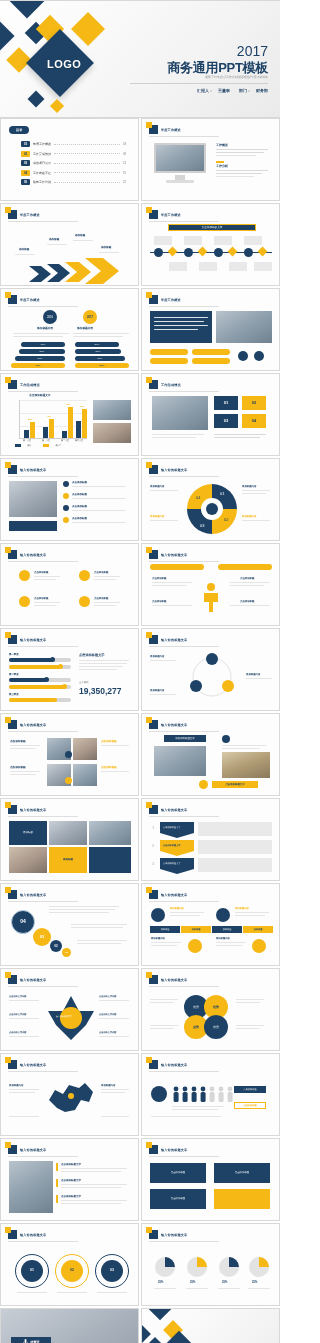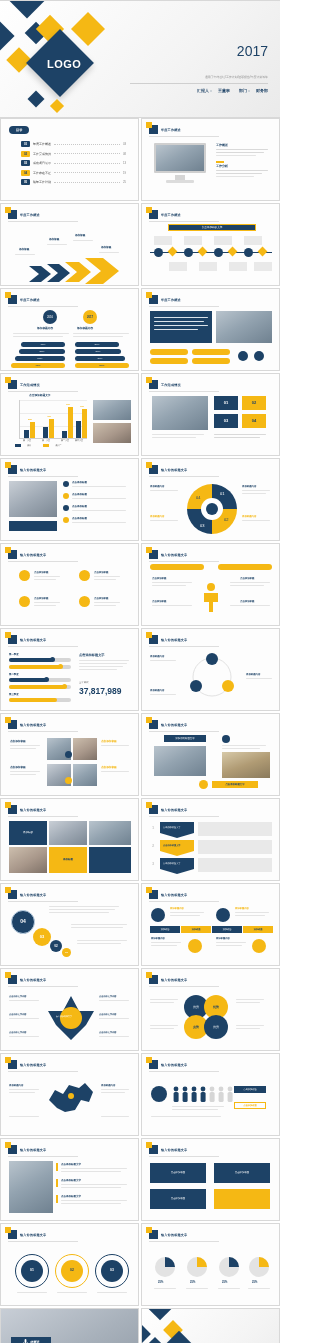--- a/index.html
+++ b/index.html
@@ -110,20 +110,21 @@
     <div class="dia navy" style="left:28px;top:24px;width:16px;height:16px;"></div>
     <div class="dia yel" style="left:40px;top:18px;width:20px;height:20px;"></div>
     <div class="dia yel" style="left:76px;top:16px;width:24px;height:24px;"></div>
     <div class="dia yel" style="left:10px;top:50px;width:18px;height:18px;"></div>
     <div class="dia navy" style="left:36px;top:38px;width:48px;height:48px;box-shadow:2px 3px 6px rgba(0,0,0,.18);"></div>
     <div class="dia navy" style="left:30px;top:92px;width:12px;height:12px;"></div>
     <div class="dia yel" style="left:52px;top:100px;width:10px;height:10px;"></div>
     <div class="logo" style="left:47px;top:57px;font-size:11px;">LOGO</div>
 
     <div class="cv-year" style="right:12px;top:42px;font-size:14px;">2017</div>
+    <div class="cv-title" style="right:12px;top:58px;font-size:13px;">商务通用PPT模板</div>
     <div class="cv-sub" style="right:12px;top:74px;font-size:2.9px;">适用于年终总结/工作计划/述职报告/年度计划等等</div>
     <div class="cv-rule" style="right:12px;top:82px;width:138px;"></div>
     <div style="position:absolute;right:12px;top:87px;display:flex;gap:5px;align-items:center;">
       <span class="mini n" style="position:static;font-size:4px;">汇报人：</span>
       <span class="mini n" style="position:static;font-size:4px;">王董事</span>
       <span class="mini n" style="position:static;font-size:4px;margin-left:4px;">部门：</span>
       <span class="mini n" style="position:static;font-size:4px;">财务部</span>
     </div>
   </div>
 
@@ -502,21 +503,21 @@
       <div class="bar" style="position:absolute;left:8px;top:69px;width:62px;background:#d6d6d6;">
         <div class="bar" style="width:48px;background:#f5b814;"></div>
       </div>
 
       <div class="mini n" style="left:78px;top:24px;font-size:3.2px;">点击添加标题文字</div>
       <div class="txtline sh" style="position:absolute;left:78px;top:31px;width:50px;"></div>
       <div class="txtline sh" style="position:absolute;left:78px;top:34px;width:48px;"></div>
       <div class="txtline sh" style="position:absolute;left:78px;top:37px;width:44px;"></div>
       <div class="txtline sh" style="position:absolute;left:78px;top:40px;width:38px;"></div>
       <div class="mini" style="left:78px;top:52px;font-size:2.4px;">全年营收</div>
-      <div class="big" style="left:78px;top:57px;font-size:8.5px;">37,817,989</div>
+      <div class="big" style="left:78px;top:57px;font-size:8.5px;">19,350,277</div>
     </div>
 
     <div class="slide half">
       <div class="shdr">
         <span class="fold"></span>
         <span class="t">输入你的标题文字</span>
       </div>
       <div class="ul"></div>
       <svg width="60" height="48" style="position:absolute;left:40px;top:24px;">
         <circle cx="30" cy="24" r="19" fill="none" stroke="#e2e2e2" stroke-width="1"></circle>

